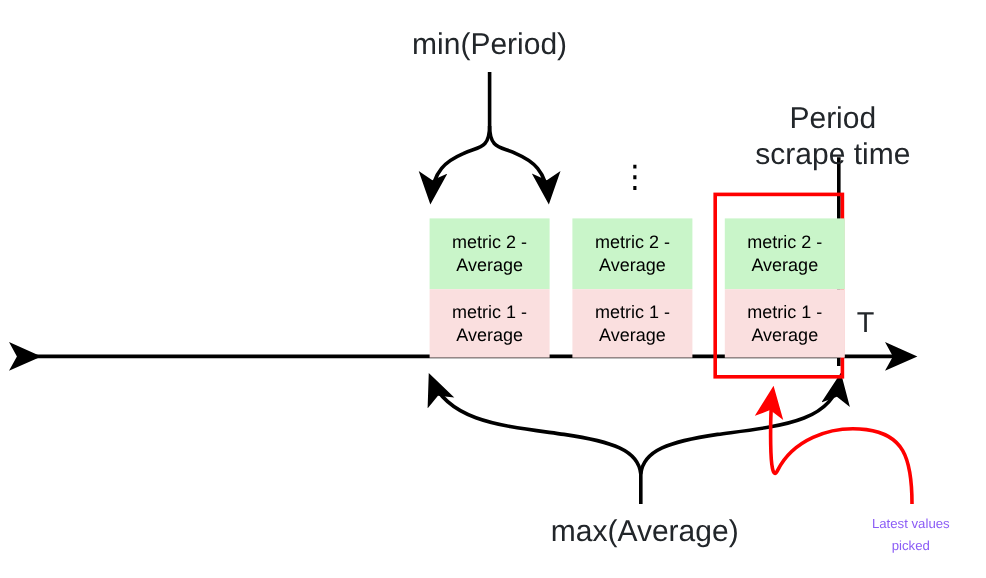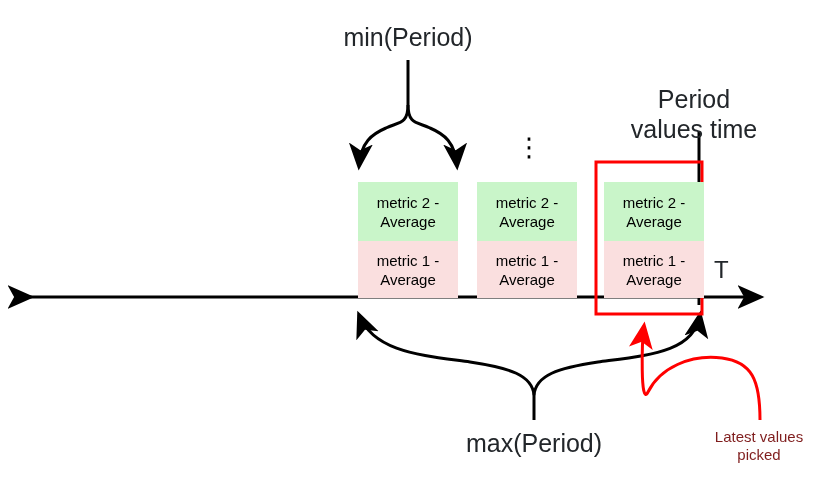--- a/index.html
+++ b/index.html
@@ -27,22 +27,22 @@
   .lbl {
     position: absolute;
     color: #22262a;
     font-size: 25px;
     line-height: 30px;
     text-align: center;
     white-space: nowrap;
     font-family: "Liberation Sans", sans-serif;
   }
   .lbl-red {
-    color: #7f1d1d;
-    font-size: 15px;
+    color: #8b5cf6;
+    font-size: 11px;
     line-height: 18px;
   }
   .metric-box {
     position: absolute;
     display: flex;
     flex-direction: column;
     font-size: 15px;
     line-height: 19px;
     color: #000000;
   }
@@ -118,21 +118,21 @@
       <path d="M760,420 C760,380 752,362 722,358 C690,354 660,368 648,392 C640,408 642,340 644,326" marker-end="url(#arrowRed)"></path>
     </g>
   </svg>
 
   <div class="lbl" style="left:333px; top:22px; width:150px;">
     <span>min(Period)</span>
   </div>
 
   <div class="lbl" style="left:604px; top:84px; width:180px;">
     <div>Period</div>
-    <div>values time</div>
+    <div>scrape time</div>
   </div>
 
   <div class="metric-box" style="left:358px; top:182px; width:100px; height:116px;">
     <div class="metric-cell cell-top" style="height:59px;">
       <span>metric 2 -</span>
       <span>Average</span>
     </div>
     <div class="metric-cell cell-bottom" style="height:57px;">
       <span>metric 1 -</span>
       <span>Average</span>
@@ -163,21 +163,21 @@
 
   <div class="ellipsis" style="left:516px; top:134px;">
     <span>⋮</span>
   </div>
 
   <div class="axis-letter" style="left:714px; top:258px;">
     <span>T</span>
   </div>
 
   <div class="lbl" style="left:459px; top:428px; width:150px;">
-    <span>max(Period)</span>
+    <span>max(Average)</span>
   </div>
 
   <div class="lbl lbl-red" style="left:703px; top:428px; width:112px;">
     <div>Latest values</div>
     <div>picked</div>
   </div>
 
 </div>
 
 </body></html>

